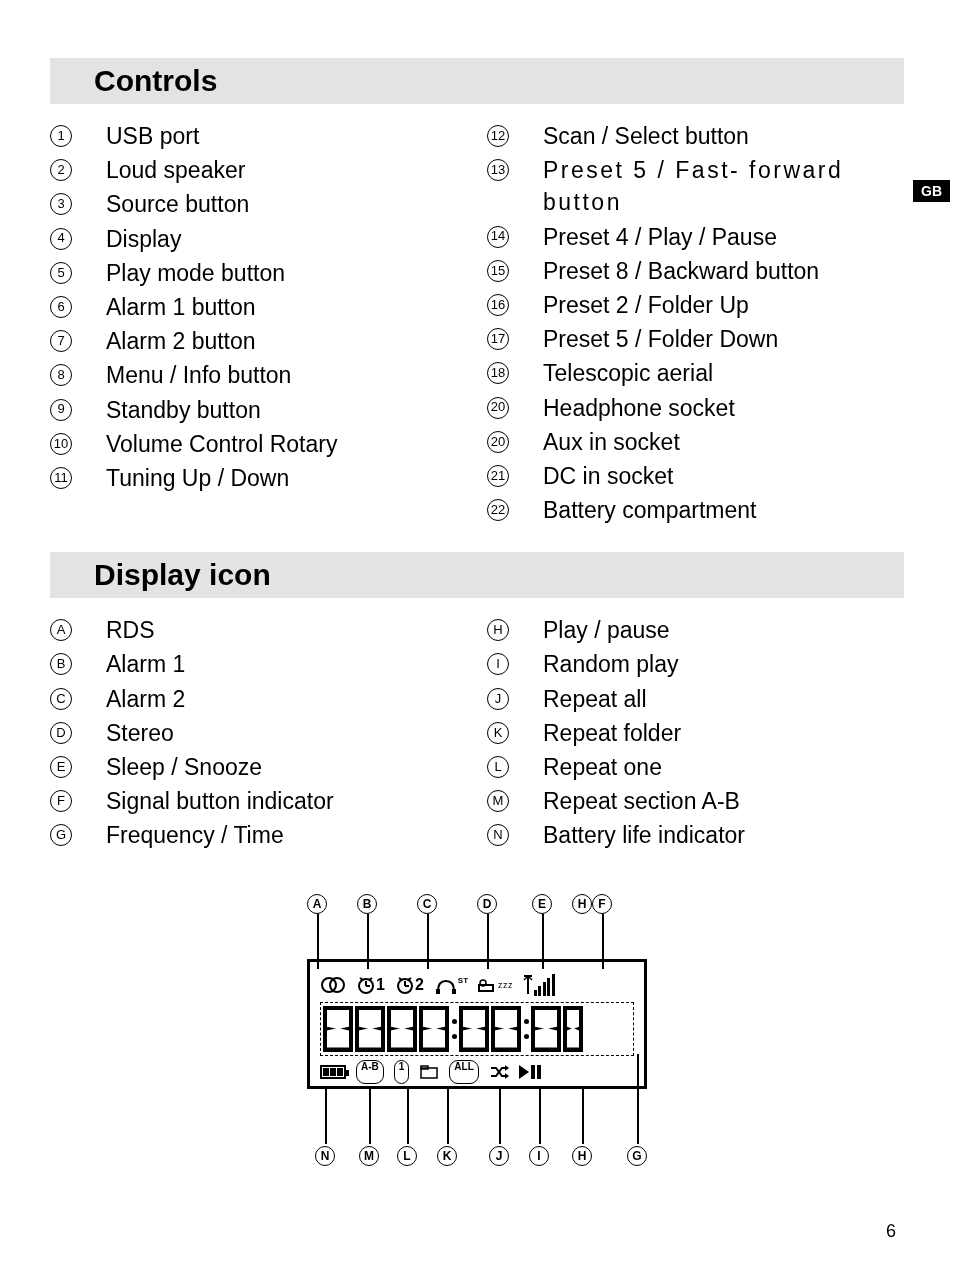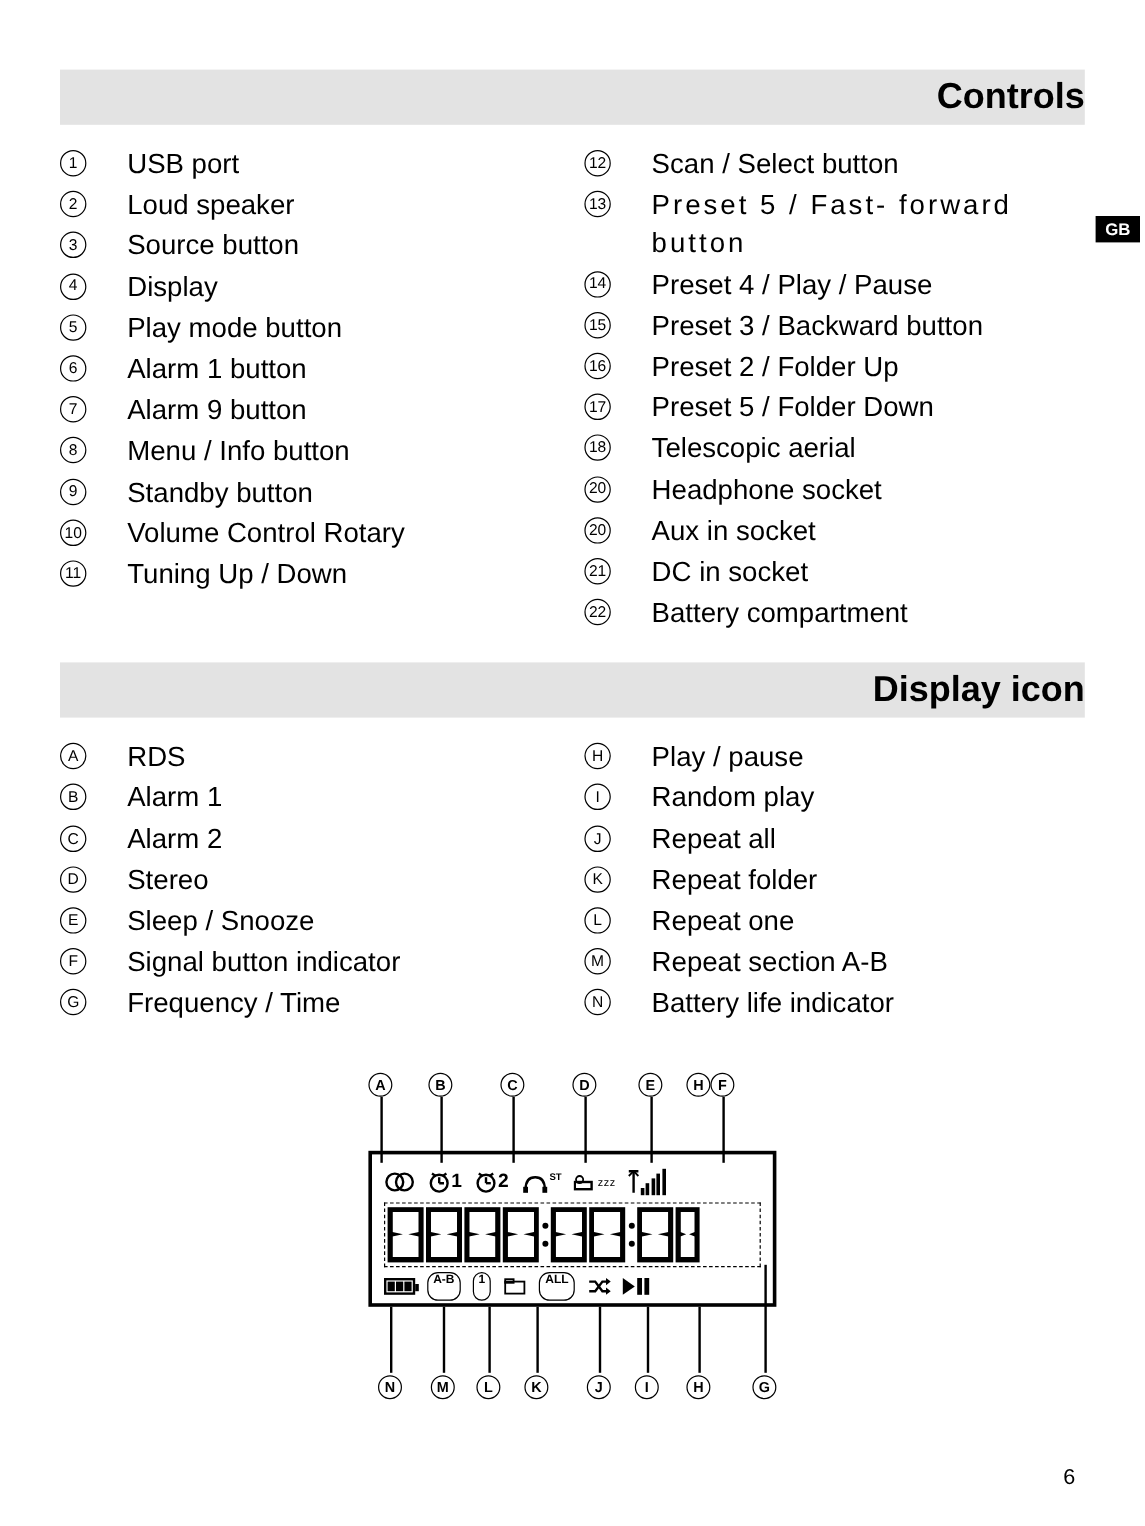--- a/index.html
+++ b/index.html
@@ -1,20 +1,20 @@
 <!DOCTYPE html>
 <html><head>
 <meta charset="utf-8">
 <style>
   * { box-sizing: border-box; margin: 0; padding: 0; }
   html, body { width: 954px; height: 1272px; font-family: Arial, Helvetica, sans-serif; background: #fff; color: #000; }
   .page { position: relative; width: 954px; height: 1272px; padding: 58px 50px 40px 50px; }
   .side-tab { position: absolute; right: 4px; top: 180px; background: #000; color: #fff; font-size: 14px; font-weight: bold; padding: 3px 8px; }
   .page-num { position: absolute; right: 58px; bottom: 30px; font-size: 18px; }
-  .section-header { background: #e3e3e3; padding: 6px 0 6px 44px; font-size: 30px; font-weight: bold; margin-bottom: 16px; text-align: right; }
+  .section-header { background: #e3e3e3; padding: 6px 0 6px 44px; font-size: 30px; font-weight: bold; margin-bottom: 16px; }
   .two-col { display: flex; gap: 20px; }
   .col { flex: 1; }
   .item { display: flex; align-items: flex-start; font-size: 23px; line-height: 1.4; margin-bottom: 2px; }
   .circ-num { display: inline-flex; align-items: center; justify-content: center; width: 22px; height: 22px; border: 1.5px solid #000; border-radius: 50%; font-size: 13px; margin-right: 6px; margin-top: 5px; flex-shrink: 0; font-weight: normal; }
   .item-text { flex: 1; margin-left: 28px; }
   .item-wide { letter-spacing: 2.5px; }
   .section2 { margin-top: 24px; }
   .diagram-wrap { display: flex; justify-content: center; margin-top: 40px; }
   .diagram { position: relative; width: 400px; height: 300px; }
   .lcd-box { position: absolute; left: 30px; top: 65px; width: 340px; height: 130px; border: 3px solid #000; padding: 8px 10px; }
@@ -70,21 +70,21 @@
       <div class="item">
           <span class="circ-num">5</span>
           <span class="item-text">Play mode button</span>
         </div>
       <div class="item">
           <span class="circ-num">6</span>
           <span class="item-text">Alarm 1 button</span>
         </div>
       <div class="item">
           <span class="circ-num">7</span>
-          <span class="item-text">Alarm 9 button</span>
+          <span class="item-text">Alarm 2 button</span>
         </div>
       <div class="item">
           <span class="circ-num">8</span>
           <span class="item-text">Menu / Info button</span>
         </div>
       <div class="item">
           <span class="circ-num">9</span>
           <span class="item-text">Standby button</span>
         </div>
       <div class="item">
@@ -104,21 +104,21 @@
       <div class="item">
           <span class="circ-num">13</span>
           <span class="item-text item-wide">Preset 5 / Fast- forward button</span>
         </div>
       <div class="item">
           <span class="circ-num">14</span>
           <span class="item-text">Preset 4 / Play / Pause</span>
         </div>
       <div class="item">
           <span class="circ-num">15</span>
-          <span class="item-text">Preset 3 / Backward button</span>
+          <span class="item-text">Preset 8 / Backward button</span>
         </div>
       <div class="item">
           <span class="circ-num">16</span>
           <span class="item-text">Preset 2 / Folder Up</span>
         </div>
       <div class="item">
           <span class="circ-num">17</span>
           <span class="item-text">Preset 5 / Folder Down</span>
         </div>
       <div class="item">

